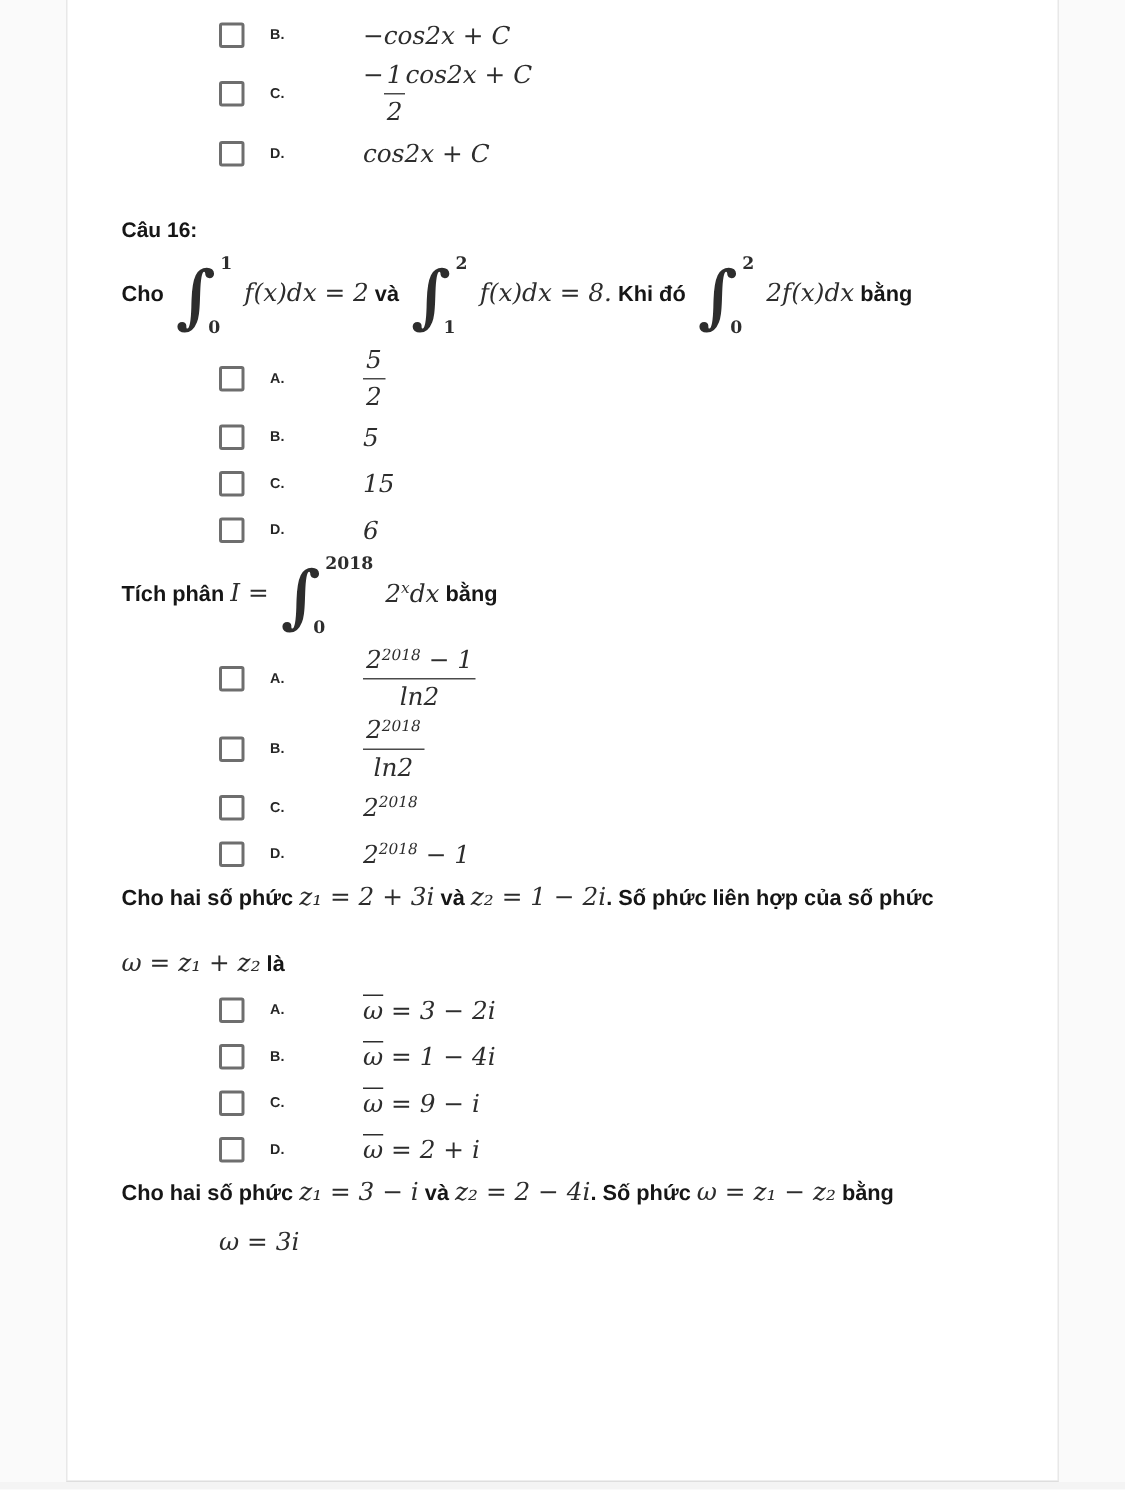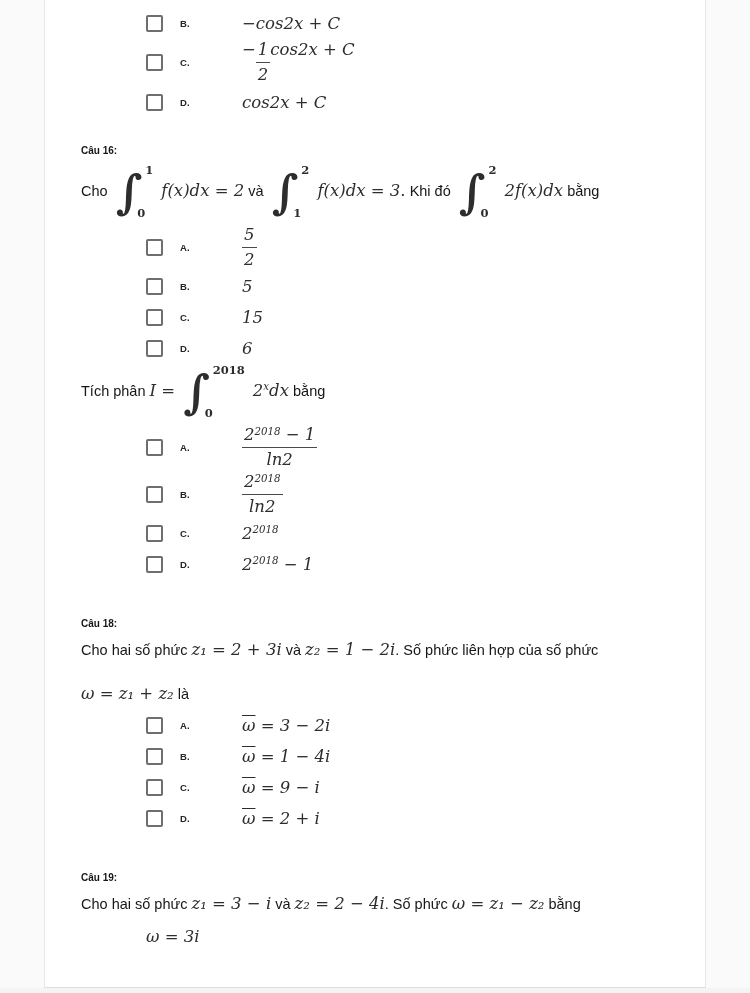--- a/index.html
+++ b/index.html
@@ -17,29 +17,29 @@
     height:988px;
     background:#ffffff;
     border-left:1px solid #e8e8e8;
     border-right:1px solid #e8e8e8;
     border-bottom:1px solid #dedede;
     overflow:hidden;
   }
   .content { padding:5px 20px 0 36px; }
 
   .q-title {
-    font-size:10px; font-weight:700; color:#161616;
+    font-size:14px; font-weight:700; color:#161616;
     margin:38px 0 8px 0;
   }
   .q-body {
     font-size:14.5px; font-weight:700; color:#161616;
     line-height:1.55;
     margin:0 0 4px 0;
   }
-  .b { font-weight:400; }
+  .b { font-weight:700; }
   .m {
     font-family:"DejaVu Serif", serif;
     font-style:italic; font-weight:400;
     font-size:16.5px; color:#2d2d2d;
     white-space:pre;
   }
   .m sup, .sup {
     font-size:62%; font-style:italic;
     position:relative; top:-0.55em; line-height:0;
   }
@@ -141,21 +141,21 @@
         </span>
       <span class="m">f(x)dx = 2</span>
       <span class="b">và</span>
       <span class="intg">
           <span class="isign">∫</span>
           <span class="ilims">
             <span class="iu">2</span>
             <span class="il">1</span>
           </span>
         </span>
-      <span class="m">f(x)dx = 3.</span>
+      <span class="m">f(x)dx = 8.</span>
       <span class="b">Khi đó</span>
       <span class="intg">
           <span class="isign">∫</span>
           <span class="ilims">
             <span class="iu">2</span>
             <span class="il">0</span>
           </span>
         </span>
       <span class="m">2f(x)dx</span>
       <span class="b">bằng</span>
@@ -236,21 +236,20 @@
         </span>
     </div>
     <div class="opt">
       <span class="chk"></span>
       <span class="letter">D.</span>
       <span class="formula">
           <span class="m"><span>2</span><span class="sup">2018</span><span> − 1</span></span>
         </span>
     </div>
 
-    <div class="q-title">Câu 18:</div>
     <p class="q-body" style="margin-bottom:0;">
       <span class="b">Cho hai số phức</span>
       <span class="m">z₁ = 2 + 3i</span>
       <span class="b">và</span>
       <span class="m">z₂ = 1 − 2i</span><span class="b">. Số phức liên hợp của số phức</span>
     </p>
     <p class="q-body" style="margin-top:18px;">
       <span class="m">ω = z₁ + z₂</span>
       <span class="b">là</span>
     </p>
@@ -276,21 +275,20 @@
         </span>
     </div>
     <div class="opt">
       <span class="chk"></span>
       <span class="letter">D.</span>
       <span class="formula">
           <span class="m"><span class="obar">ω</span><span> = 2 + i</span></span>
         </span>
     </div>
 
-    <div class="q-title">Câu 19:</div>
     <p class="q-body">
       <span class="b">Cho hai số phức</span>
       <span class="m">z₁ = 3 − i</span>
       <span class="b">và</span>
       <span class="m">z₂ = 2 − 4i</span><span class="b">. Số phức</span>
       <span class="m">ω = z₁ − z₂</span>
       <span class="b">bằng</span>
     </p>
     <div class="opt">
 

